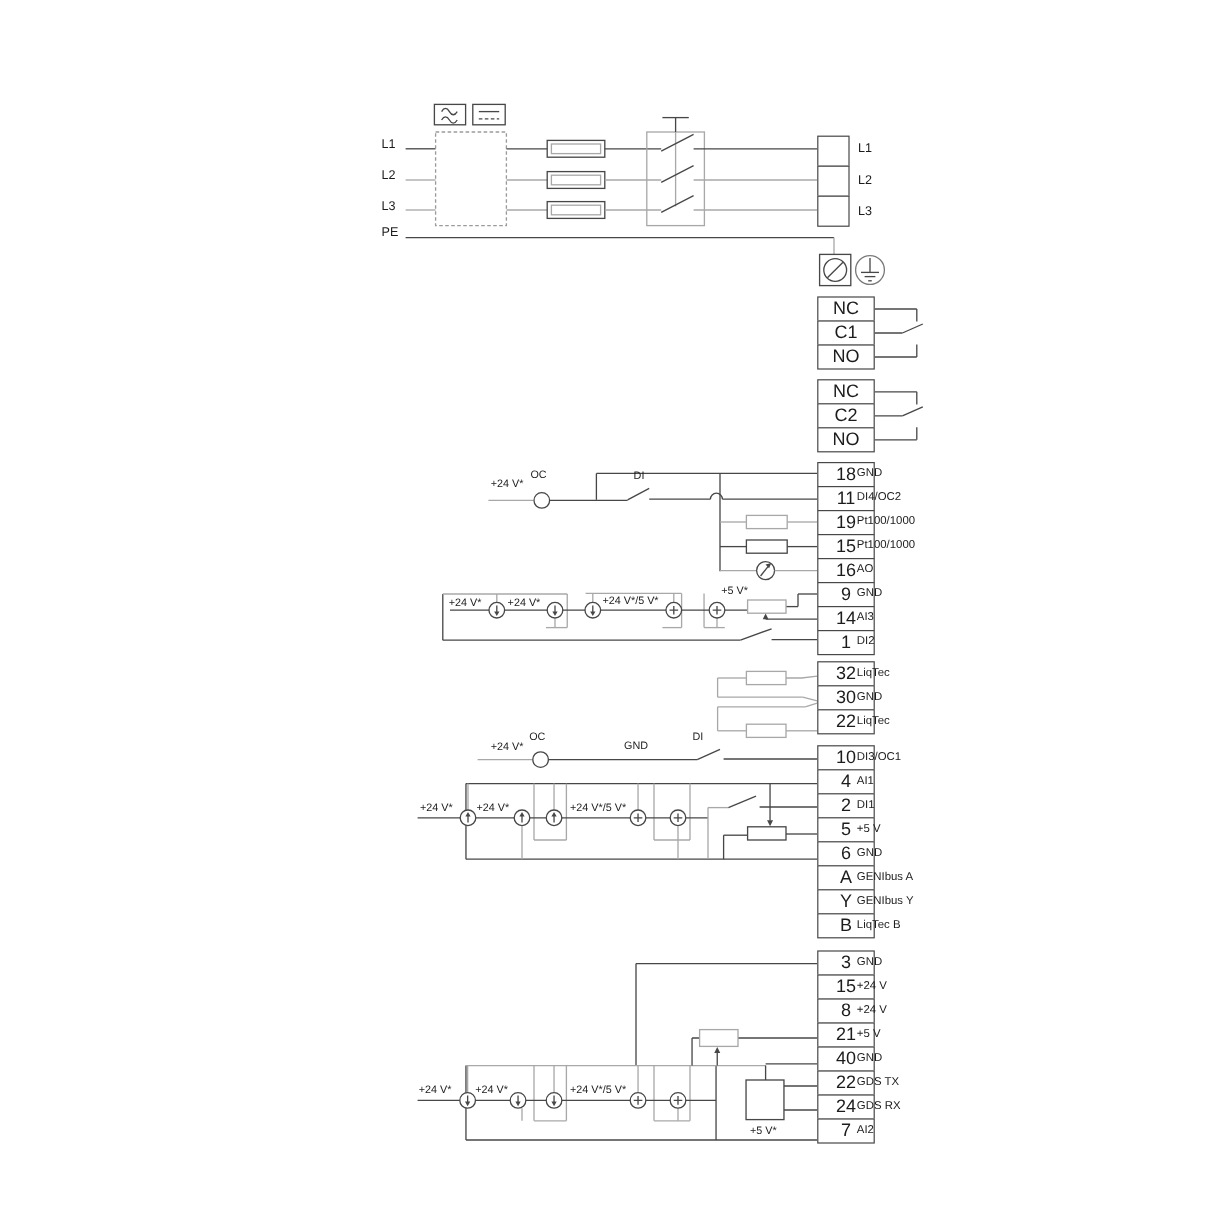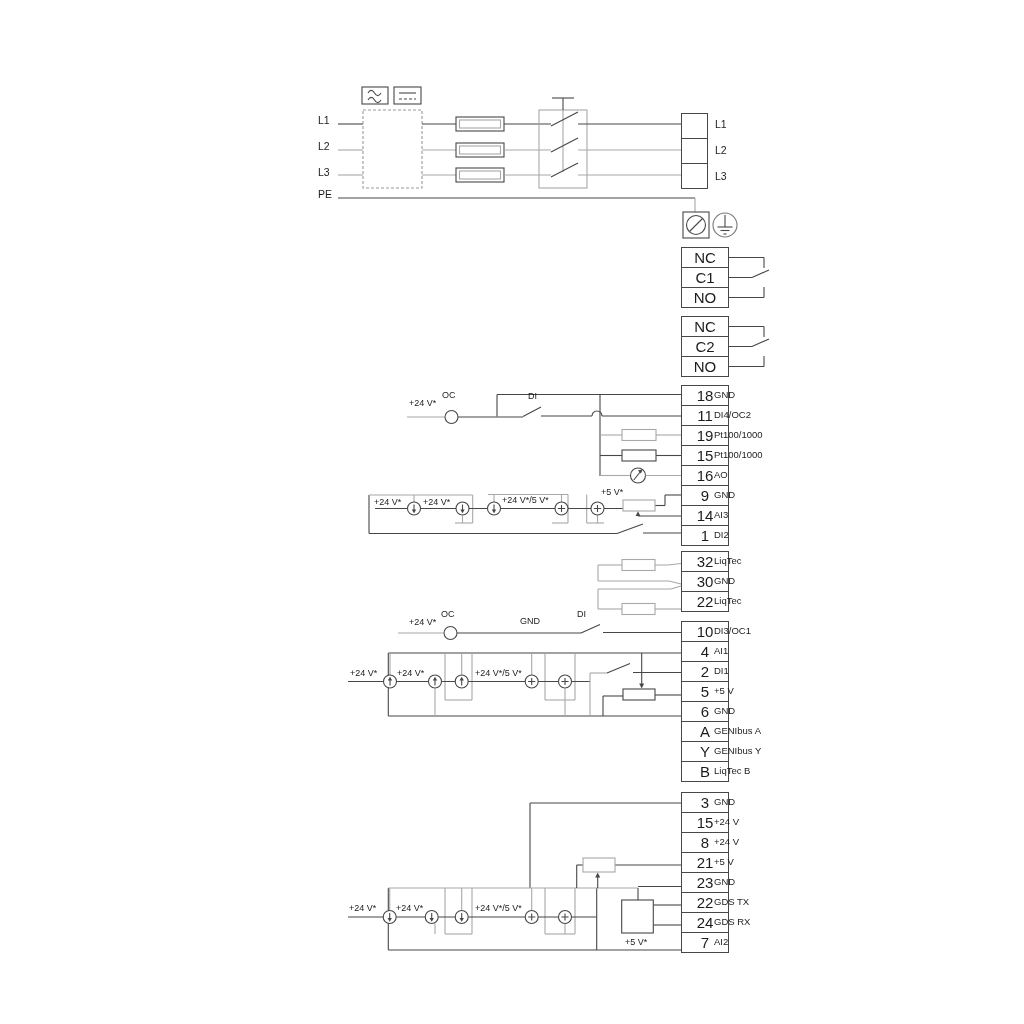--- a/index.html
+++ b/index.html
@@ -395,21 +395,21 @@
 <span class="tlabel" style="top:765px">LiqTec B</span>
 
 <div class="cell" style="top:792px">3</div>
 <span class="tlabel" style="top:796px">GND</span>
 <div class="cell" style="top:812px">15</div>
 <span class="tlabel" style="top:816px">+24 V</span>
 <div class="cell" style="top:832px">8</div>
 <span class="tlabel" style="top:836px">+24 V</span>
 <div class="cell" style="top:852px">21</div>
 <span class="tlabel" style="top:856px">+5 V</span>
-<div class="cell" style="top:872px">23</div>
+<div class="cell" style="top:872px">40</div>
 <span class="tlabel" style="top:876px">GND</span>
 <div class="cell" style="top:892px">22</div>
 <span class="tlabel" style="top:896px">GDS TX</span>
 <div class="cell" style="top:912px">24</div>
 <span class="tlabel" style="top:916px">GDS RX</span>
 <div class="cell" style="top:932px">7</div>
 <span class="tlabel" style="top:936px">AI2</span>
 
 <span class="ann" style="left:409px;top:398px">+24 V*</span>
 <span class="ann" style="left:442px;top:390px">OC</span>

